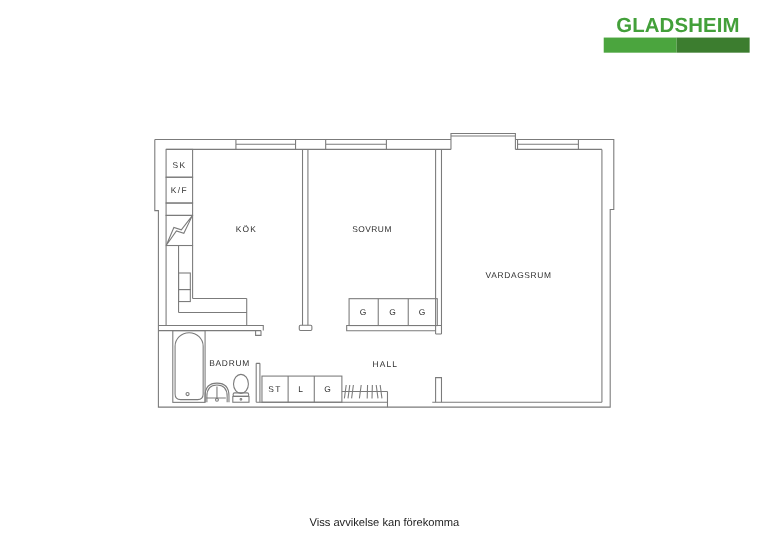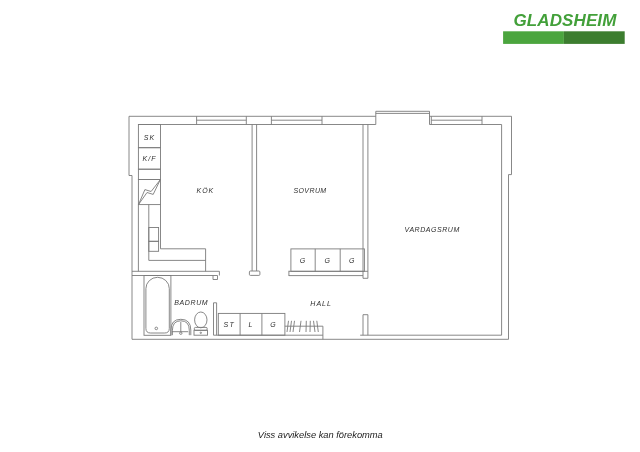--- a/index.html
+++ b/index.html
@@ -1,16 +1,16 @@
 <!DOCTYPE html>
 <html><head>
 <meta charset="utf-8">
 <style>
   html,body{margin:0;padding:0;background:#ffffff;}
-  .page{position:relative;width:640px;height:452px;background:#fff;font-family:"Liberation Sans",sans-serif;font-style:italic;}
+  .page{position:relative;width:640px;height:452px;background:#fff;font-family:"Liberation Sans",sans-serif;}
   svg text{font-family:"Liberation Sans",sans-serif;}
 </style>
 </head>
 <body>
 <div class="page">
 <svg width="640" height="452" viewBox="0 0 640 452">
 <g fill="none" stroke="#7b7b7b" stroke-width="0.9">
 
   <path d="M 129 116.3 H 375.8 M 429.5 116.3 H 511.5 V 174.6 H 508.5 V 339.3 H 132 V 175.5 H 129 V 116.3"></path>
 

